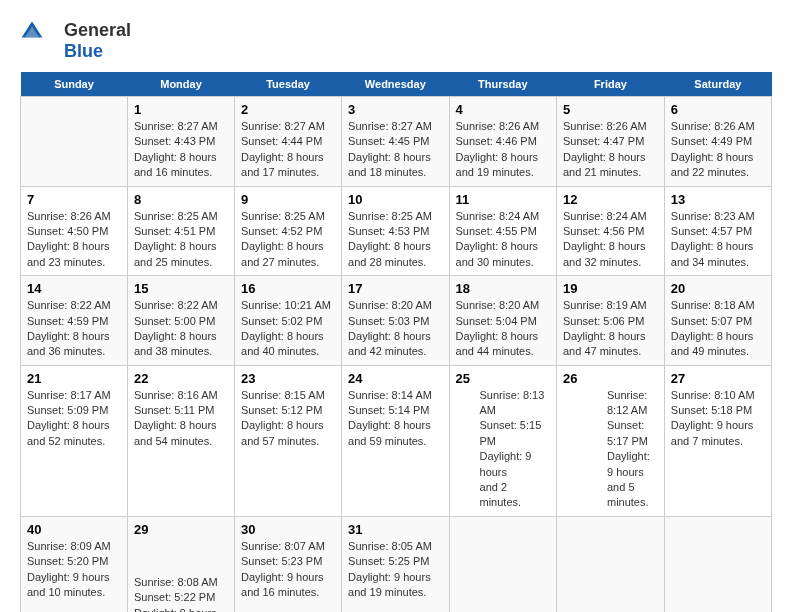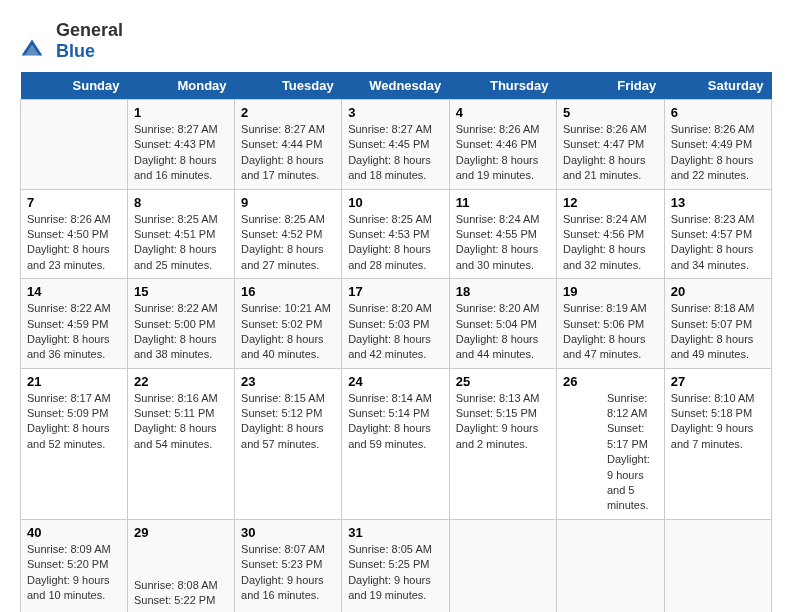--- a/index.html
+++ b/index.html
@@ -11,22 +11,22 @@
       padding: 20px;
     }
     .header {
       display: flex;
       justify-content: space-between;
       align-items: flex-start;
       margin-bottom: 10px;
     }
     .logo {
       display: flex;
-      align-items: flex-end;
-      gap: 12px;
+      align-items: flex-start;
+      gap: 20px;
     }
     .logo-text-general {
       font-size: 18px;
       font-weight: bold;
       color: #333;
     }
     .logo-text-blue {
       font-size: 18px;
       font-weight: bold;
       color: #1a5fa8;
@@ -49,22 +49,22 @@
     }
     table {
       width: 100%;
       border-collapse: collapse;
       font-size: 11.5px;
     }
     thead tr th {
       background-color: #1a5fa8;
       color: #fff;
       padding: 6px 8px;
-      text-align: right;
-      font-size: 13px;
+      text-align: center;
+      font-size: 11px;
       font-weight: bold;
     }
     tbody tr td {
       border: 1px solid #ccc;
       vertical-align: top;
       padding: 5px 6px;
       width: 108px;
       min-height: 80px;
     }
     tbody tr:nth-child(odd) td {
@@ -290,21 +290,21 @@
         </td>
         <td>
           <span class="day-number">24</span>
           <div class="day-info" style="white-space: pre-line;">Sunrise: 8:14 AM
 Sunset: 5:14 PM
 Daylight: 8 hours
 and 59 minutes.</div>
         </td>
         <td>
           <span class="day-number">25</span>
-          <div class="day-info" style="white-space: pre-line;">Sunrise: 8:13 AM
+          <div class="day-info" style="white-space: pre-line; margin-left: 24px;">Sunrise: 8:13 AM
 Sunset: 5:15 PM
 Daylight: 9 hours
 and 2 minutes.</div>
         </td>
         <td>
           <span class="day-number">26</span>
           <div class="day-info" style="white-space: pre-line; margin-left: 44px;">Sunrise: 8:12 AM
 Sunset: 5:17 PM
 Daylight: 9 hours
 and 5 minutes.</div>

